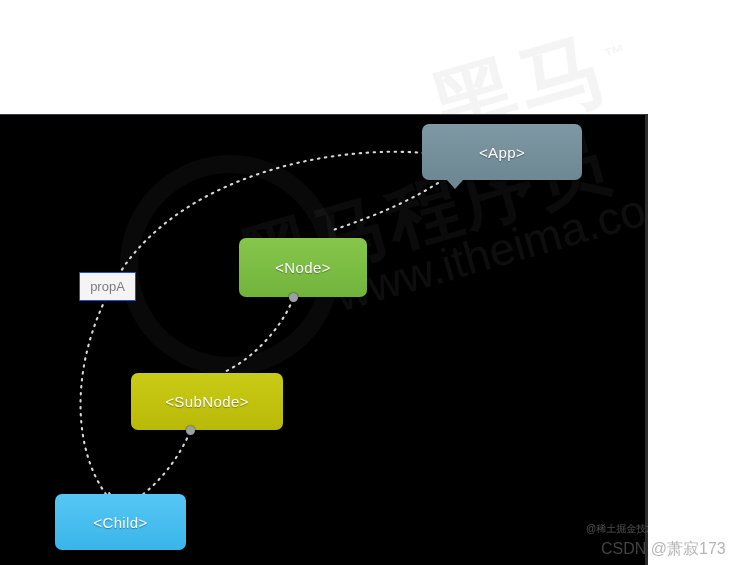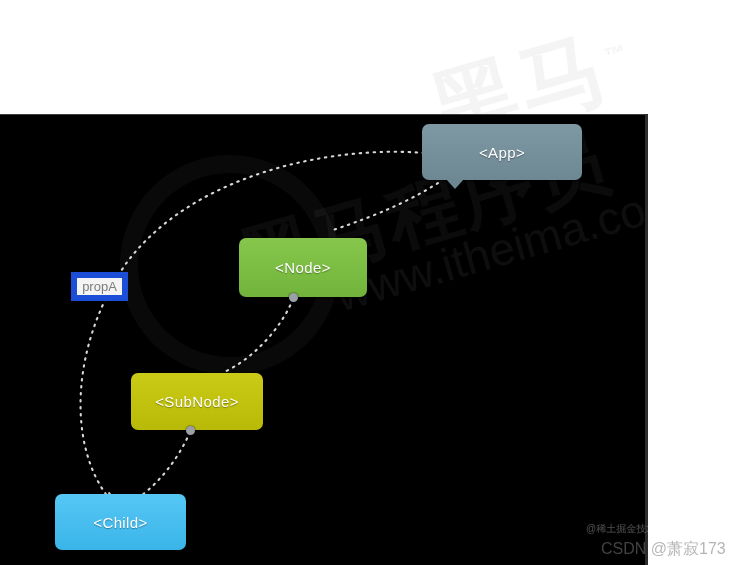--- a/index.html
+++ b/index.html
@@ -138,21 +138,21 @@
     top: 123px;
     width: 128px;
     height: 59px;
     background: linear-gradient(180deg, #86c64d 0%, #72b43b 100%);
     box-shadow: 0 1px 3px rgba(0,0,0,0.6);
     border-radius: 7px;
   }
   .node-subnode {
     left: 131px;
     top: 258px;
-    width: 132px;
+    width: 152px;
     height: 57px;
     background: linear-gradient(180deg, #cacb16 0%, #b9ba07 100%);
     box-shadow: 0 1px 3px rgba(0,0,0,0.6);
     text-align: right;
   }
   .node-child {
     left: 55px;
     top: 379px;
     width: 131px;
     height: 56px;
@@ -168,26 +168,26 @@
     border-radius: 50%;
     background: #9aa0a6;
     box-shadow: 0 0 2px rgba(0,0,0,0.8);
   }
   .handle-node   { left: 289px; top: 178px; }
   .handle-subnode{ left: 186px; top: 311px; }
 
   
   .prop-label {
     position: absolute;
-    left: 71px;
+    left: 79px;
     top: 157px;
     width: 57px;
     height: 29px;
     background: #f4f4f4;
-    border: 6px solid #1d4ed8;
+    border: 1px solid #1d4ed8;
     display: flex;
     align-items: center;
     justify-content: center;
     font-size: 13px;
     color: #7c7c7c;
     box-sizing: border-box;
   }
 
   
   .wm-juejin {

